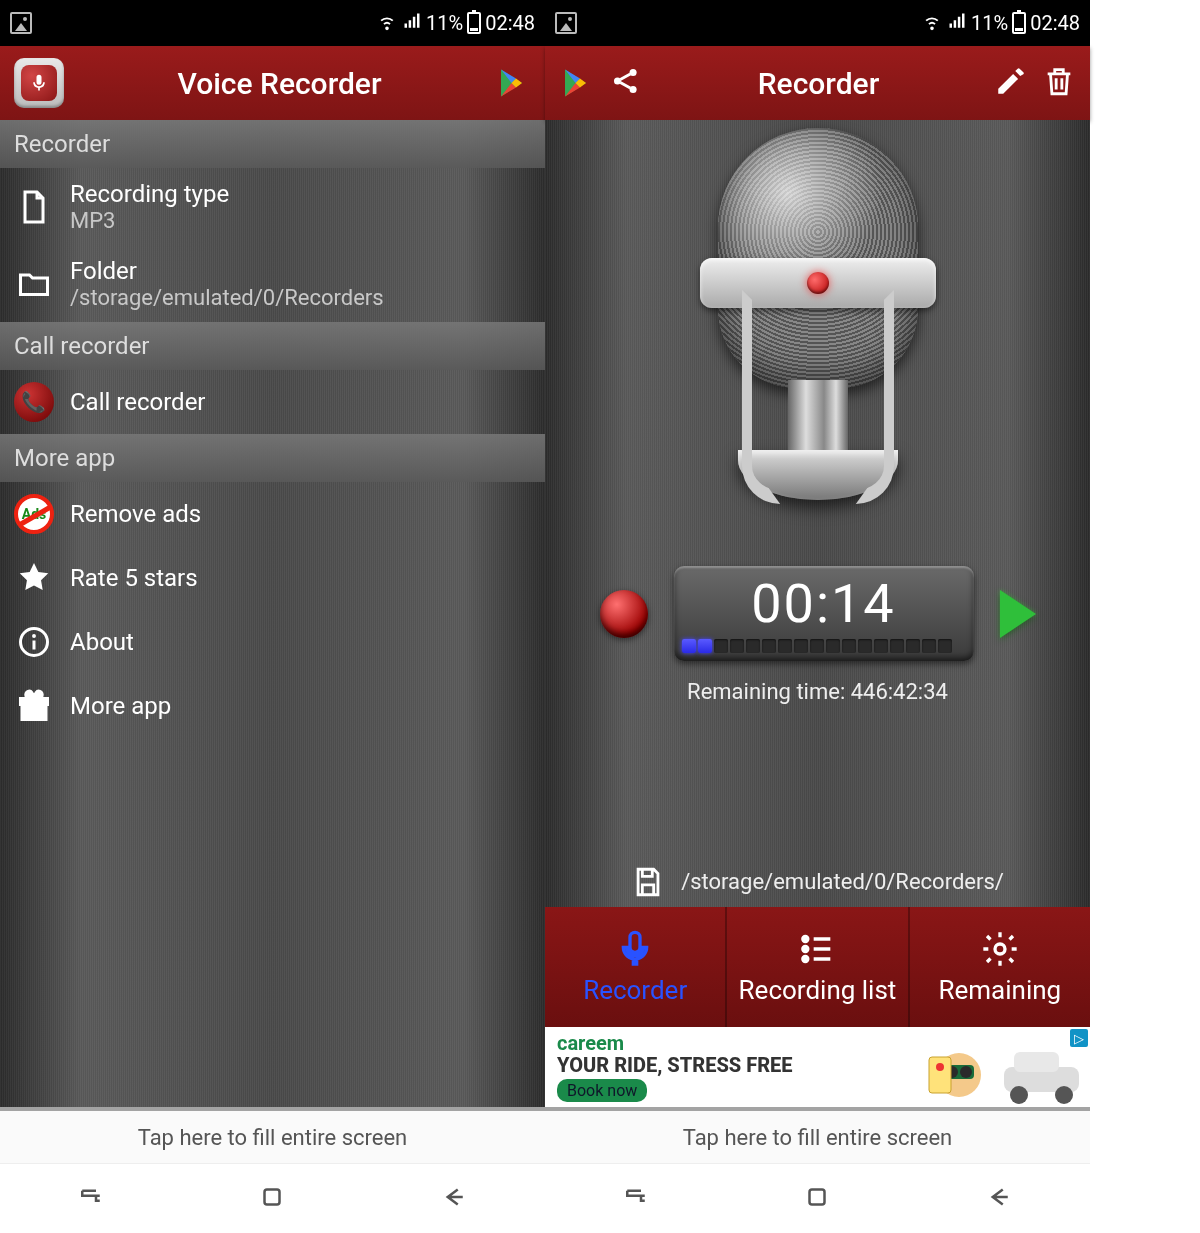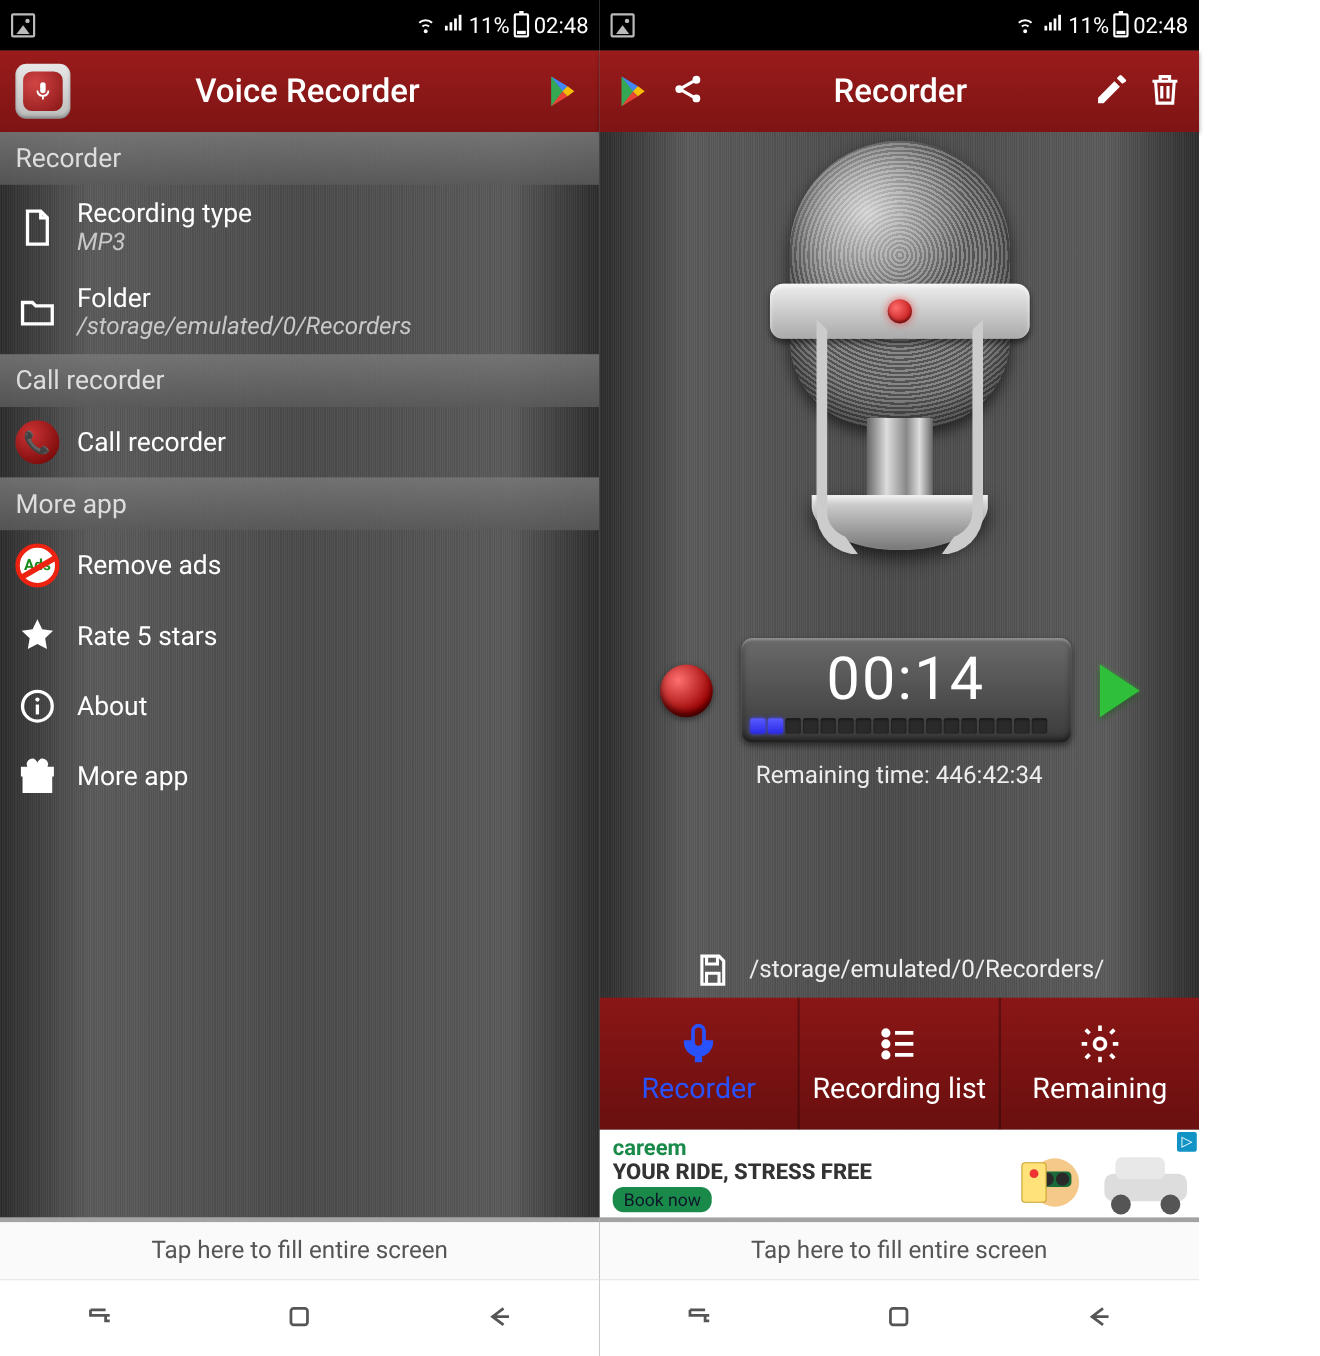--- a/index.html
+++ b/index.html
@@ -92,21 +92,21 @@
   }
   .setting-row {
     display:flex; align-items:center;
     padding: 12px 14px;
     gap: 16px;
   }
   .setting-row .ico { width:40px; height:40px; display:flex; align-items:center; justify-content:center; }
   .setting-row .ico svg { width:36px; height:36px; fill:#fff; }
   .setting-texts { display:flex; flex-direction:column; }
   .setting-texts .t1 { font-size:24px; color:#fff; }
-  .setting-texts .t2 { font-size:22px; color:#c8c8c8;font-style:italic; }
+  .setting-texts .t2 { font-size:22px; color:#c8c8c8; }
   .call-rec-icon {
     width:40px; height:40px; border-radius:50%;
     background: radial-gradient(circle at 35% 30%, #c33, #600);
     position:relative; display:flex; align-items:center; justify-content:center;
   }
   .call-rec-icon::after{
     content:"📞"; font-size:20px; color:#3c3; position:absolute;
   }
   .ads-icon {
     width:40px; height:40px; border-radius:50%;
@@ -153,21 +153,21 @@
     border-radius: 0 0 40px 40px;
   }
   .mic-neck::before { left:-46px; border-right-color:transparent; border-bottom: 14px solid #ccc; border-radius: 0 0 0 100px; }
   .mic-neck::after { right:-46px; border-left-color:transparent; border-bottom: 14px solid #ccc; border-radius: 0 0 100px 0; }
   .mic-base {
     width:160px; height:50px; border-radius: 0 0 80px 80px / 0 0 40px 40px;
     background: linear-gradient(#ddd,#777);
     box-shadow: 0 8px 16px rgba(0,0,0,.6), inset 0 4px 6px rgba(255,255,255,.6);
   }
 
-  .timer-row { display:flex; align-items:center; gap:26px; margin-top:32px; }
+  .timer-row { display:flex; align-items:center; gap:26px; margin-top:18px; }
   .rec-ball {
     width:48px; height:48px; border-radius:50%;
     background: radial-gradient(circle at 35% 30%, #ff7070, #9a0000 70%, #500);
     box-shadow: inset 0 -4px 6px rgba(0,0,0,.6), 0 2px 6px rgba(0,0,0,.5);
   }
   .timer-box {
     width:300px; padding:6px 0 2px;
     background: linear-gradient(#6a6a6a,#3a3a3a);
     border-radius:10px;
     box-shadow: inset 0 2px 2px rgba(255,255,255,.3), inset 0 -3px 6px rgba(0,0,0,.6), 0 3px 6px rgba(0,0,0,.5);

